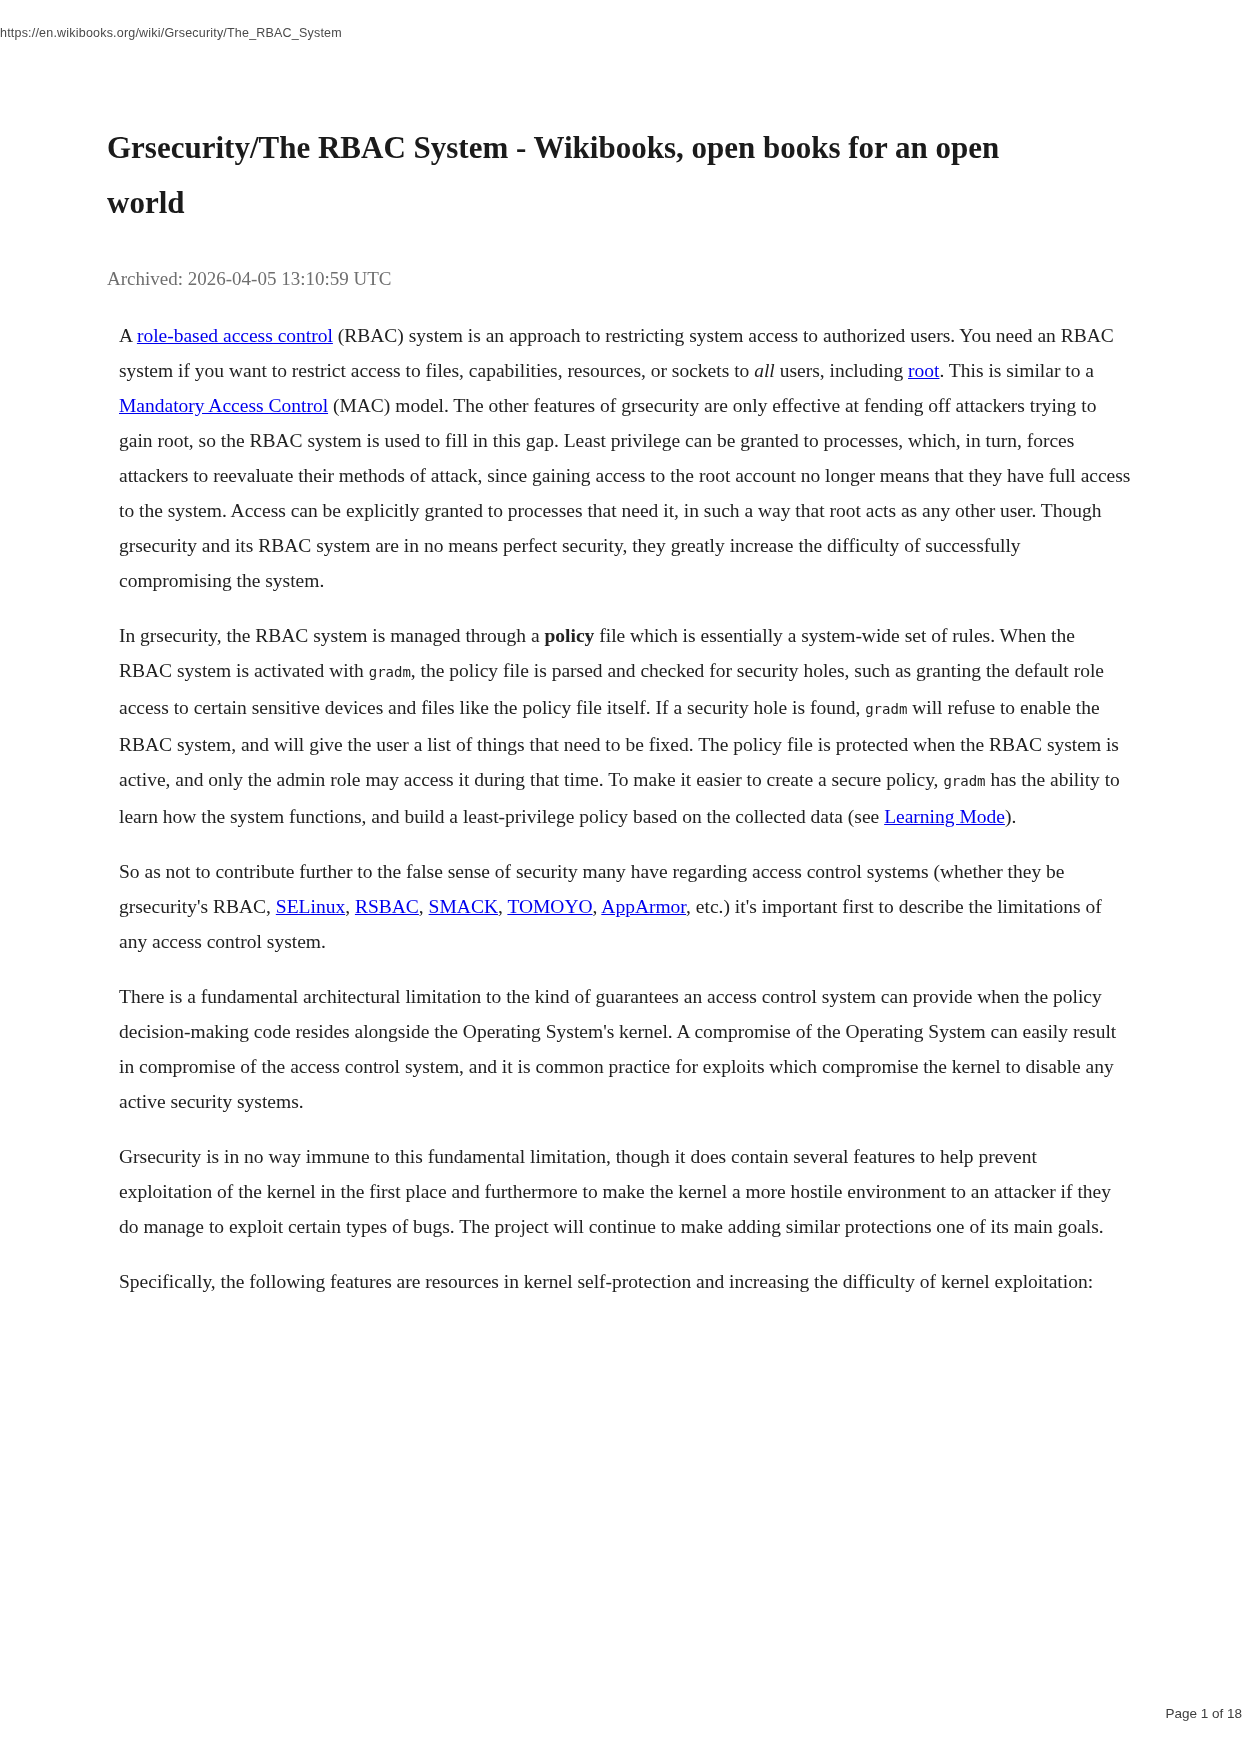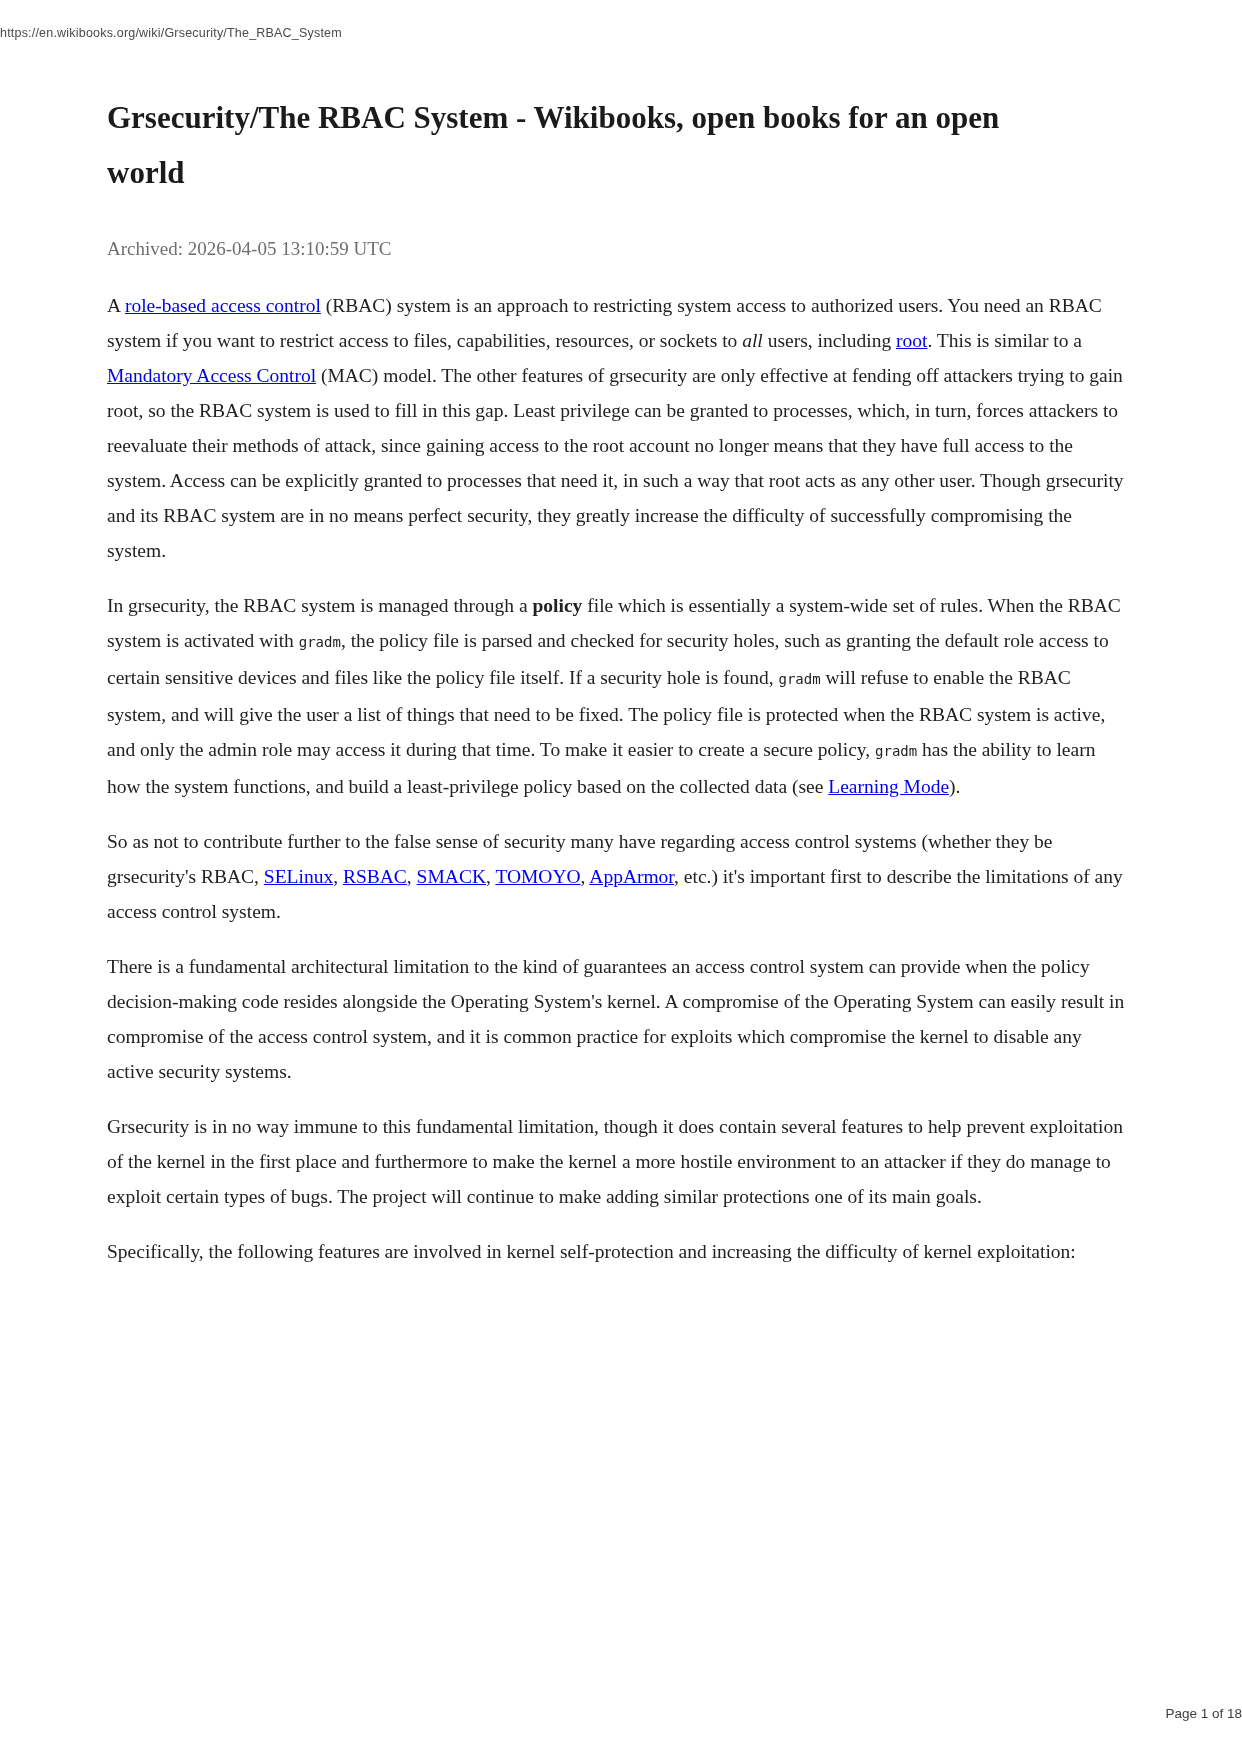--- a/index.html
+++ b/index.html
@@ -12,31 +12,31 @@
   body{
     width:1242px;height:1756px;position:relative;background:#ffffff;
     font-family:"Liberation Serif",serif;overflow:hidden;
   }
   .page-url{
     position:absolute;top:26px;left:0;width:100%;text-align:left;
     font-family:"Liberation Sans",sans-serif;font-size:12.5px;color:#4a4a4a;
     letter-spacing:0.2px;
   }
   .content{
-    position:absolute;top:0;left:107px;width:1024px;padding-top:90px;
+    position:absolute;top:0;left:107px;width:1024px;padding-top:120px;
   }
   h1.title{
     margin:0;max-width:935px;
     font-size:31px;line-height:55px;font-weight:bold;color:#1b1b1b;
   }
   .archived{
     margin-top:36px;font-size:19px;line-height:26px;color:var(--muted-text);
   }
   .para{
-    margin:20px 0 0 0;font-size:19.5px;line-height:35px;color:var(--body-text);
+    margin:20px 0 0 12px;font-size:19.5px;line-height:35px;color:var(--body-text);
   }
   .article-body .para:first-child{margin-top:26px;}
   .para a{color:var(--link-color);text-decoration:underline;}
   .para b{font-weight:bold;}
   .para i{font-style:italic;}
   .para code{
     font-family:"DejaVu Sans Mono",monospace;font-size:14px;
   }
   .code-block{
     margin:23px 0 0 0;width:968px;background:var(--code-bg);
@@ -61,21 +61,21 @@
     <h1 class="title">Grsecurity/The RBAC System - Wikibooks, open books for an open world</h1>
 
     <div class="archived">Archived: 2026-04-05 13:10:59 UTC</div>
 
     <div class="article-body">
         <p class="para"><span>A </span><a href="#">role-based access control</a><span> (RBAC) system is an approach to restricting system access to authorized users. You need an RBAC system if you want to restrict access to files, capabilities, resources, or sockets to </span><i>all</i><span> users, including </span><a href="#">root</a><span>. This is similar to a </span><a href="#">Mandatory Access Control</a><span> (MAC) model. The other features of grsecurity are only effective at fending off attackers trying to gain root, so the RBAC system is used to fill in this gap. Least privilege can be granted to processes, which, in turn, forces attackers to reevaluate their methods of attack, since gaining access to the root account no longer means that they have full access to the system. Access can be explicitly granted to processes that need it, in such a way that root acts as any other user. Though grsecurity and its RBAC system are in no means perfect security, they greatly increase the difficulty of successfully compromising the system.</span></p>
         <p class="para"><span>In grsecurity, the RBAC system is managed through a </span><b>policy</b><span> file which is essentially a system-wide set of rules. When the RBAC system is activated with </span><code>gradm</code><span>, the policy file is parsed and checked for security holes, such as granting the default role access to certain sensitive devices and files like the policy file itself. If a security hole is found, </span><code>gradm</code><span> will refuse to enable the RBAC system, and will give the user a list of things that need to be fixed. The policy file is protected when the RBAC system is active, and only the admin role may access it during that time. To make it easier to create a secure policy, </span><code>gradm</code><span> has the ability to learn how the system functions, and build a least-privilege policy based on the collected data (see </span><a href="#">Learning Mode</a><span>).</span></p>
         <p class="para"><span>So as not to contribute further to the false sense of security many have regarding access control systems (whether they be grsecurity's RBAC, </span><a href="#">SELinux</a><span>, </span><a href="#">RSBAC</a><span>, </span><a href="#">SMACK</a><span>, </span><a href="#">TOMOYO</a><span>, </span><a href="#">AppArmor</a><span>, etc.) it's important first to describe the limitations of any access control system.</span></p>
         <p class="para"><span>There is a fundamental architectural limitation to the kind of guarantees an access control system can provide when the policy decision-making code resides alongside the Operating System's kernel. A compromise of the Operating System can easily result in compromise of the access control system, and it is common practice for exploits which compromise the kernel to disable any active security systems.</span></p>
         <p class="para"><span>Grsecurity is in no way immune to this fundamental limitation, though it does contain several features to help prevent exploitation of the kernel in the first place and furthermore to make the kernel a more hostile environment to an attacker if they do manage to exploit certain types of bugs. The project will continue to make adding similar protections one of its main goals.</span></p>
-        <p class="para"><span>Specifically, the following features are involved in kernel self-protection and increasing the difficulty of kernel exploitation:</span></p>
+        <p class="para"><span>Specifically, the following features are resources in kernel self-protection and increasing the difficulty of kernel exploitation:</span></p>
       </div>
 
 
   </main>
 
   <div class="footer">
     <span>Page 1 of 18</span>
   </div>
 
 </div>

